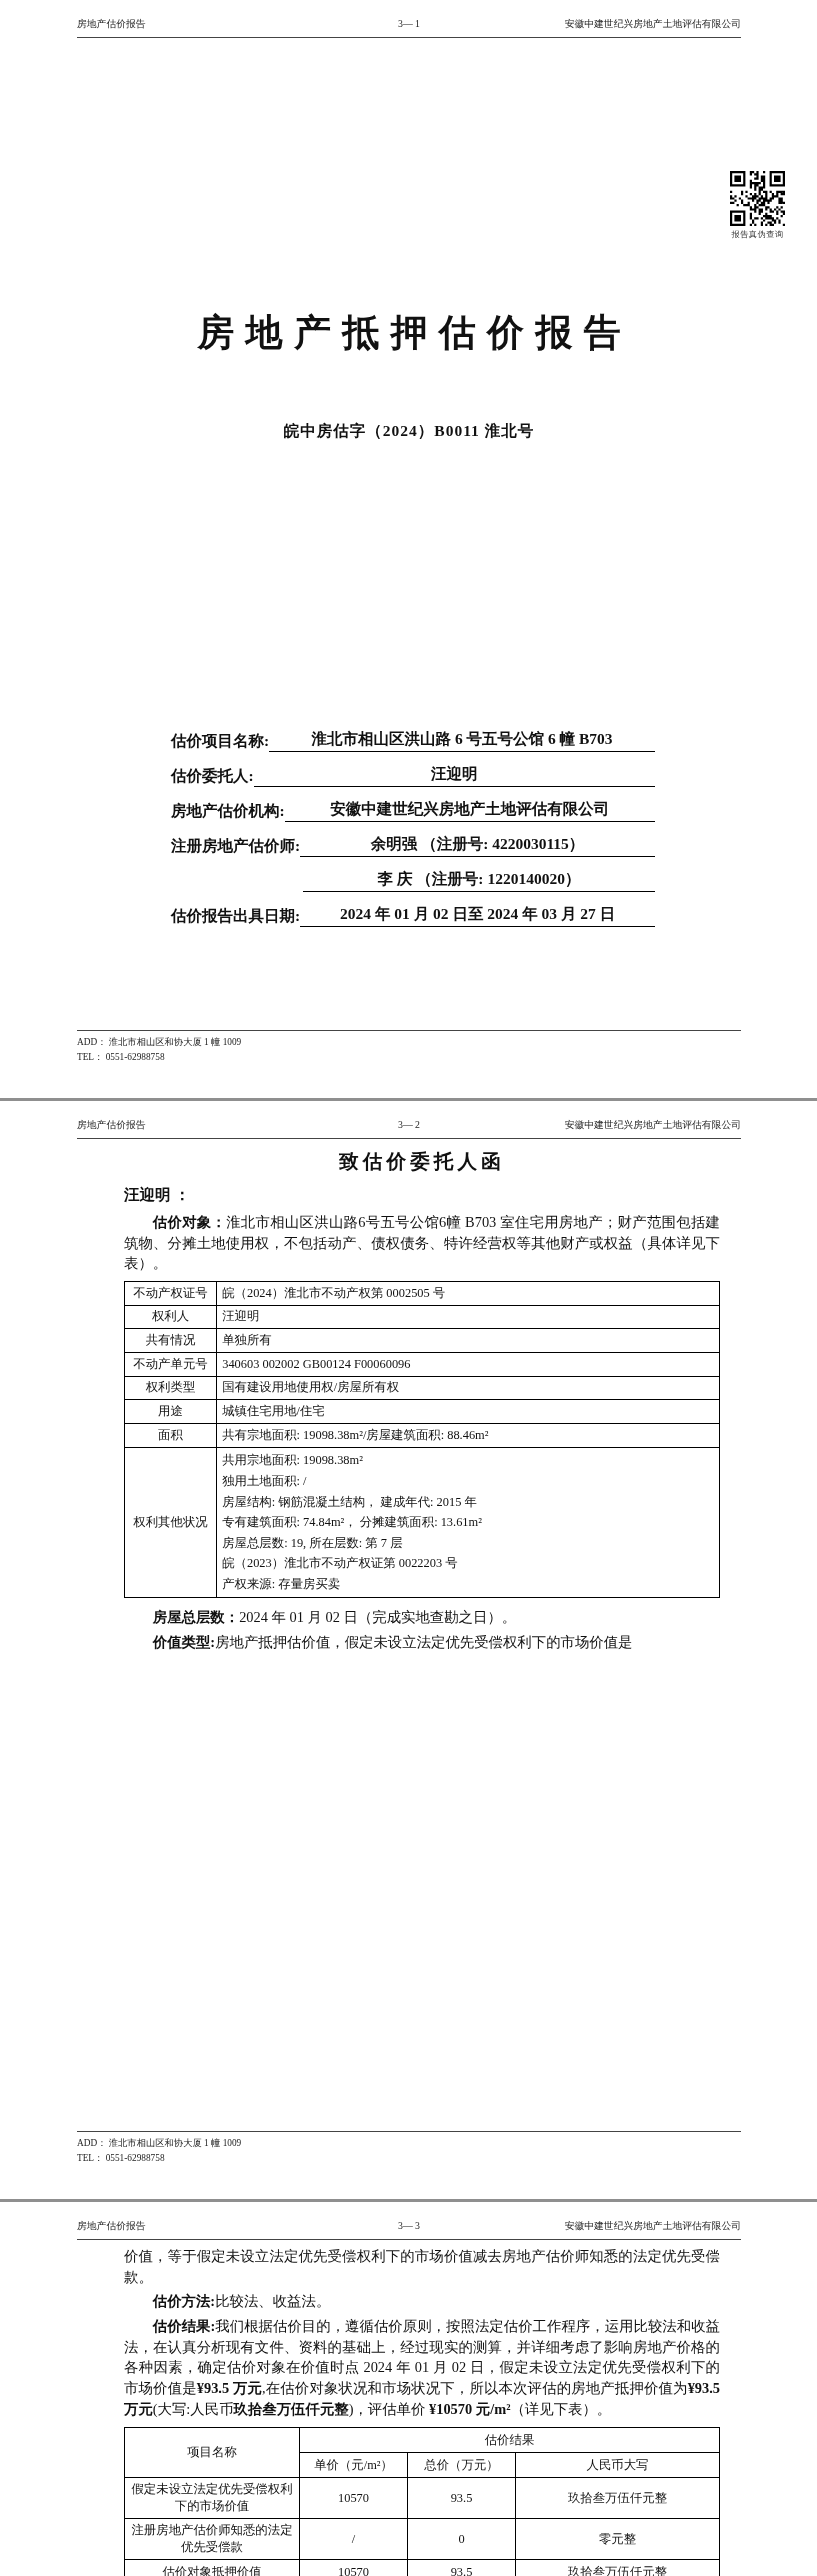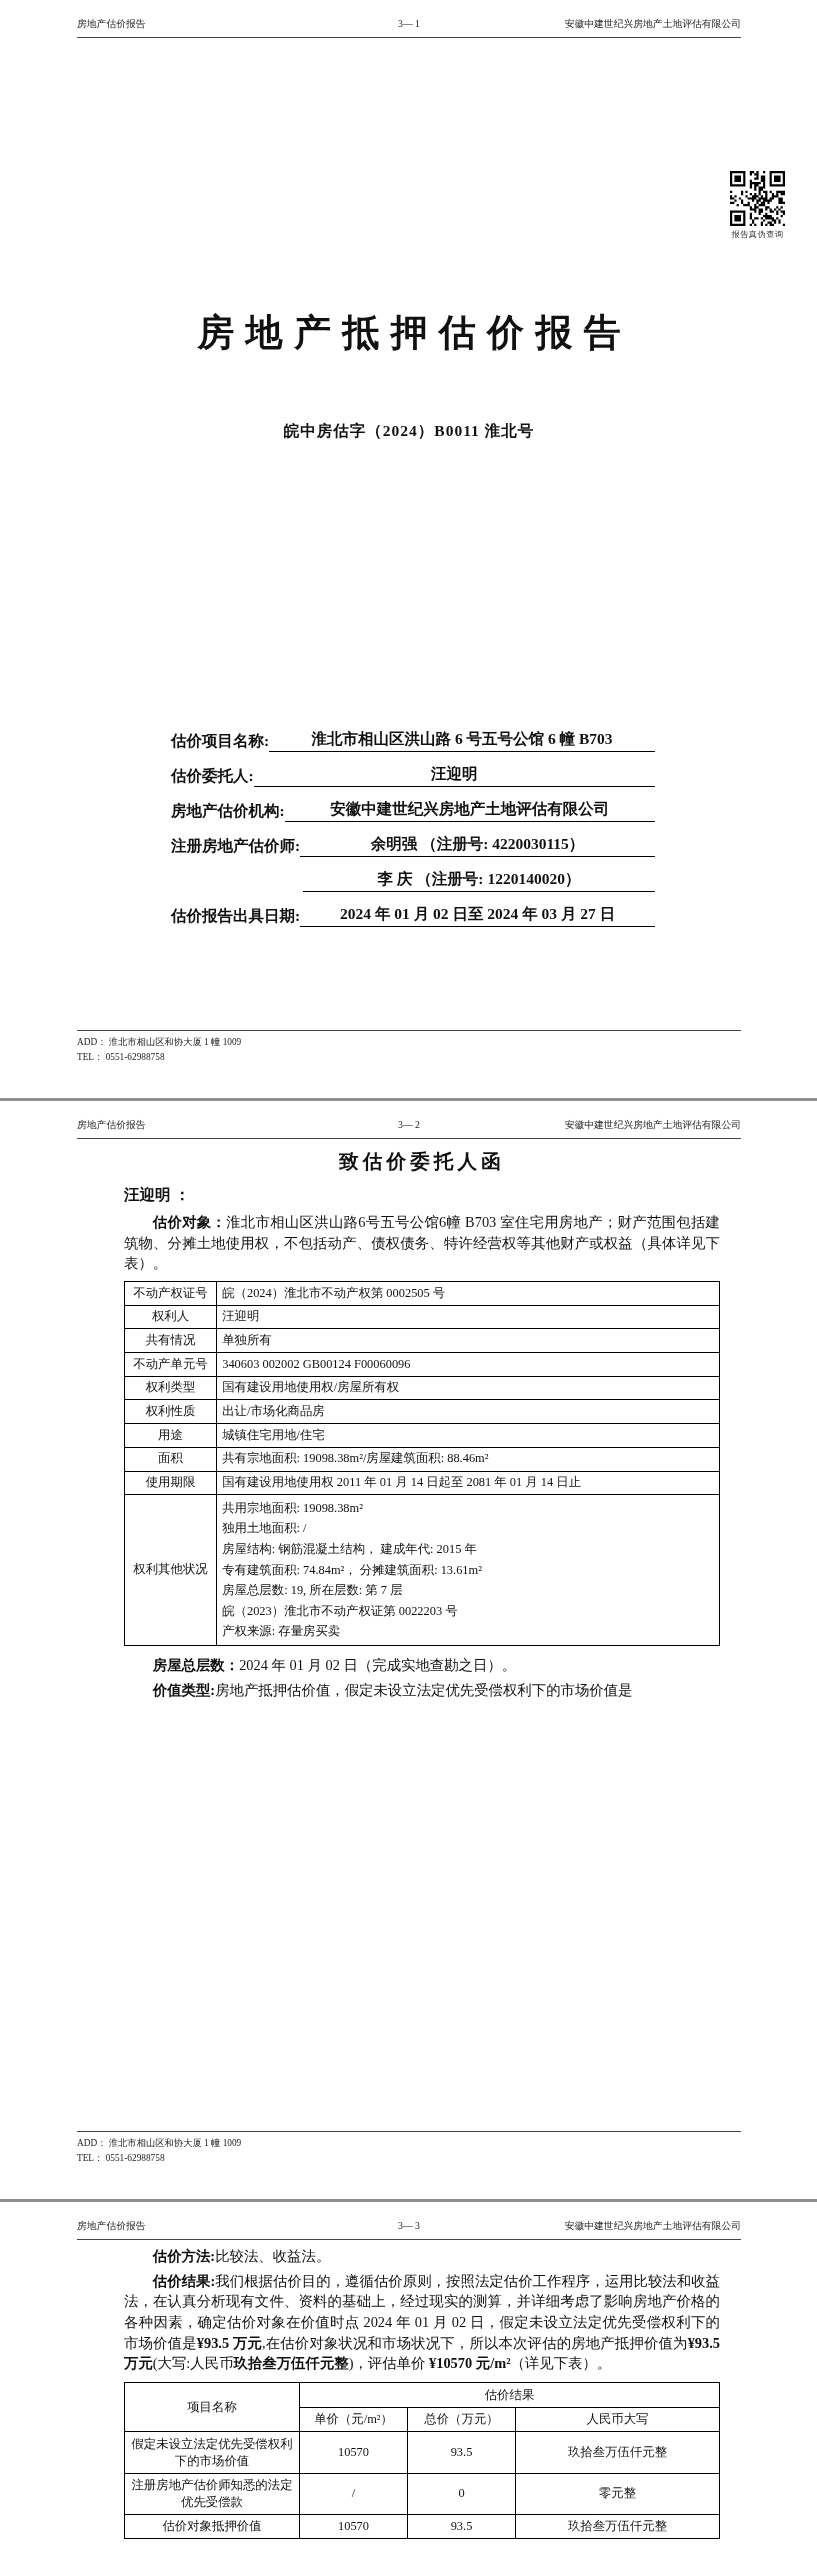--- a/index.html
+++ b/index.html
@@ -168,34 +168,26 @@
       </tr>
       <tr>
         <td class="pt-label">不动产单元号</td>
         <td class="pt-value">340603  002002  GB00124  F00060096</td>
       </tr>
       <tr>
         <td class="pt-label">权利类型</td>
         <td class="pt-value">国有建设用地使用权/房屋所有权</td>
       </tr>
       <tr>
-        <td class="pt-label">权利性质</td>
-        <td class="pt-value">出让/市场化商品房</td>
-      </tr>
-      <tr>
         <td class="pt-label">用途</td>
         <td class="pt-value">城镇住宅用地/住宅</td>
       </tr>
       <tr>
         <td class="pt-label">面积</td>
         <td class="pt-value">共有宗地面积: 19098.38m²/房屋建筑面积: 88.46m²</td>
-      </tr>
-      <tr>
-        <td class="pt-label">使用期限</td>
-        <td class="pt-value">国有建设用地使用权 2011 年 01 月 14 日起至 2081 年 01 月 14 日止</td>
       </tr>
       <tr>
         <td class="pt-label">权利其他状况</td>
         <td class="pt-value">
           <div class="rights-line">共用宗地面积: 19098.38m²</div>
           <div class="rights-line">独用土地面积: /</div>
           <div class="rights-line">房屋结构: 钢筋混凝土结构，  建成年代: 2015 年</div>
           <div class="rights-line">专有建筑面积: 74.84m²，  分摊建筑面积: 13.61m²</div>
           <div class="rights-line">房屋总层数: 19, 所在层数: 第 7 层</div>
           <div class="rights-line">皖（2023）淮北市不动产权证第 0022203 号</div>
@@ -216,20 +208,21 @@
 </div>
 
 <div class="page">
   <div class="page-header">
     <span>房地产估价报告</span>
     <span class="ph-center">3— 3</span>
     <span>安徽中建世纪兴房地产土地评估有限公司</span>
   </div>
 
   <div class="content">
+    <p class="body noindent">价值，等于假定未设立法定优先受偿权利下的市场价值减去房地产估价师知悉的法定优先受偿款。</p>
 
     <p class="body"><b class="lbl">估价方法:</b><span>比较法、收益法。</span></p>
 
     <p class="body"><b class="lbl">估价结果:</b><span>我们根据估价目的，遵循估价原则，按照法定估价工作程序，运用比较法和收益法，在认真分析现有文件、资料的基础上，经过现实的测算，并详细考虑了影响房地产价格的各种因素，确定估价对象在价值时点 2024 年 01 月 02 日，假定未设立法定优先受偿权利下的市场价值是</span><b class="amt">¥93.5 万元</b><span>,在估价对象状况和市场状况下，所以本次评估的房地产抵押价值为</span><b class="amt">¥93.5 万元</b><span>(大写:人民币</span><b class="amt">玖拾叁万伍仟元整</b><span>)，评估单价 </span><b class="amt">¥10570 元/m²</b><span>（详见下表）。</span></p>
 
     <table class="result">
       <colgroup>
           <col style="width:175px">
           <col style="width:108px">
           <col style="width:108px">

